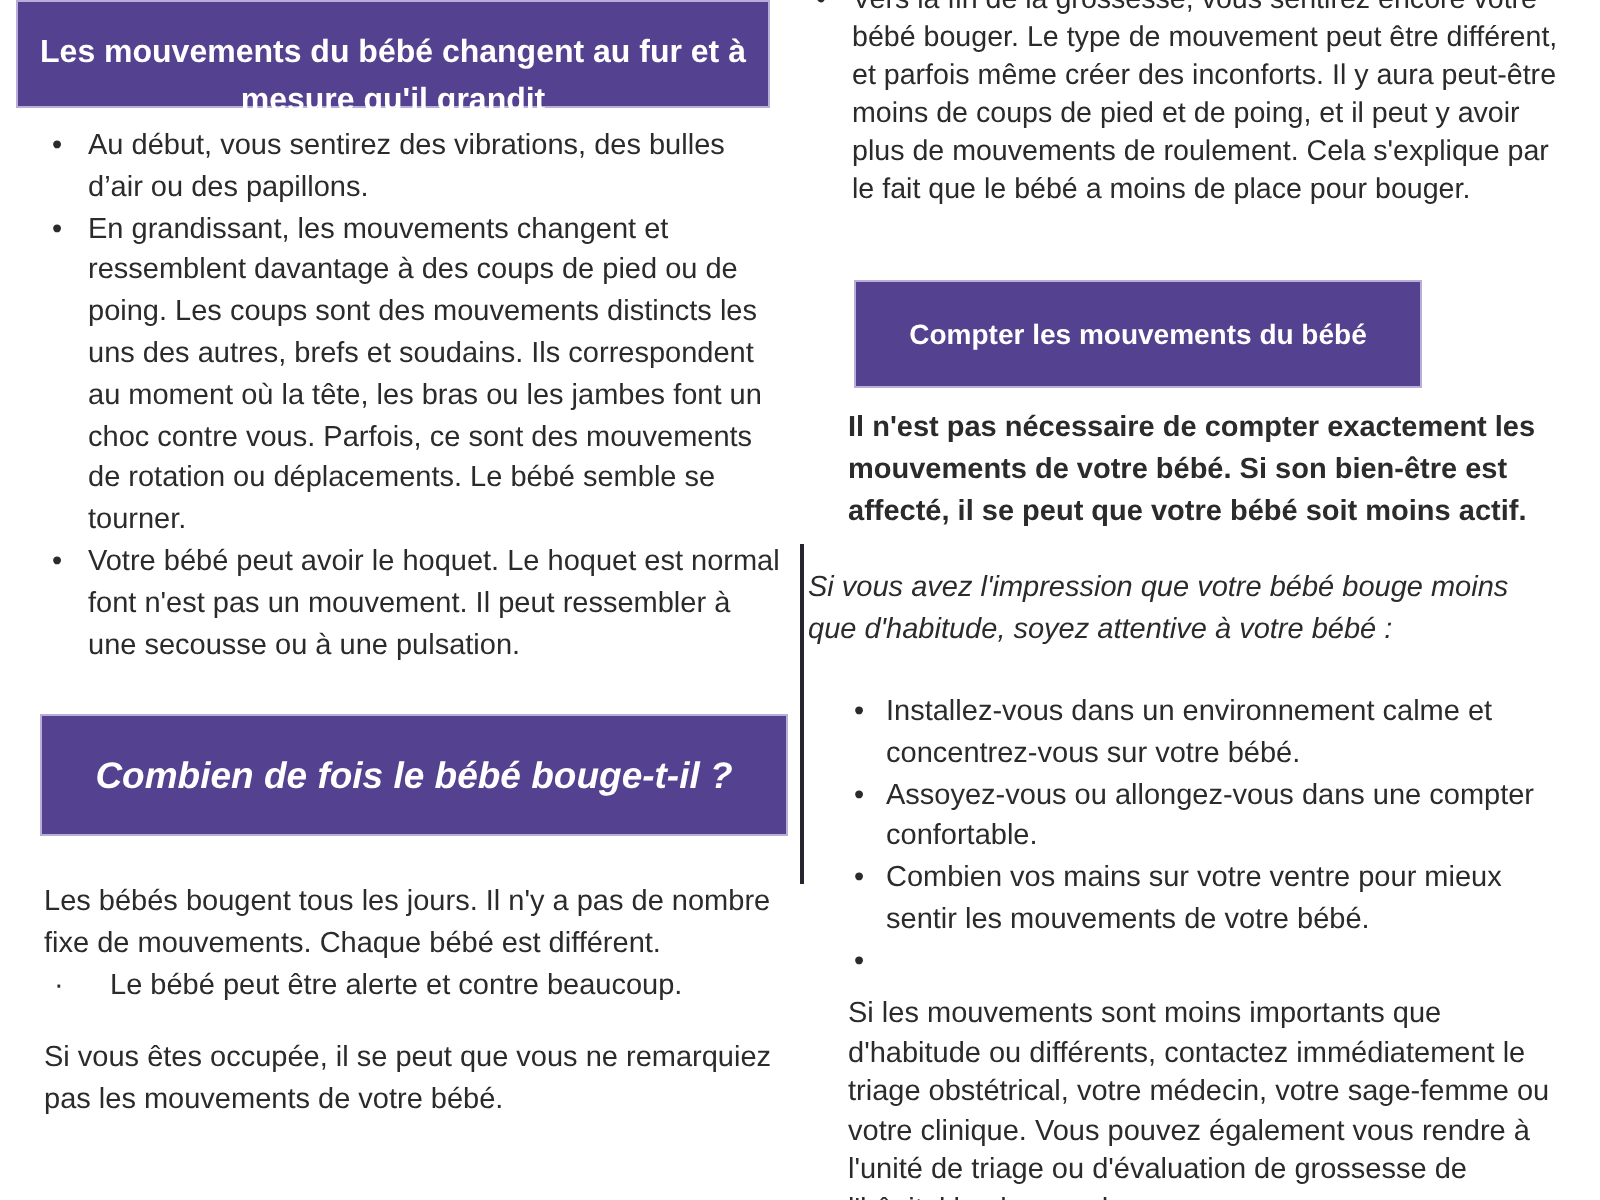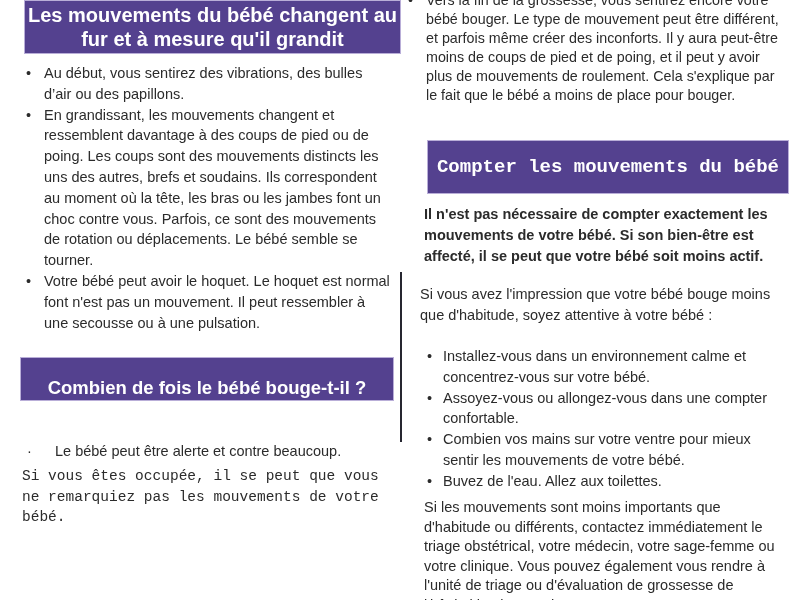--- a/index.html
+++ b/index.html
@@ -6,40 +6,40 @@
   body{
     width:800px;height:600px;overflow:hidden;position:relative;
     background:#ffffff;color:#2b2b2b;
     font-family:"Liberation Sans","DejaVu Sans",sans-serif;
   }
   .abs{position:absolute;box-sizing:border-box;}
   .banner{
     background:#54418f;color:#ffffff;font-weight:700;text-align:center;
     border:1px solid #b9aed8;box-sizing:border-box;
   }
-  #banner-growing{left:24px;top:0;width:377px;height:54px;
-    font-size:20px;line-height:24px;padding-top:2px;}
-  #banner-how-often{left:20px;top:357px;width:374px;height:44px;
-    font-size:18.5px;line-height:59px;}
-  #banner-counting{left:427px;top:140px;width:362px;height:54px;
-    font-size:19px;line-height:52px;font-family:Liberation Mono, monospace;}
+  #banner-growing{left:8px;top:0;width:377px;height:54px;
+    font-size:16px;line-height:24px;padding-top:14px;}
+  #banner-how-often{left:20px;top:357px;width:374px;height:61px;
+    font-size:18.5px;line-height:59px;font-style:italic;}
+  #banner-counting{left:427px;top:140px;width:284px;height:54px;
+    font-size:14px;line-height:52px;}
   .body-text{font-size:14.5px;line-height:20.8px;}
   .rtight{font-size:14.3px;line-height:18.9px;}
   .li{display:flex;align-items:flex-start;}
   .li .dot{flex:0 0 18px;padding-left:4px;}
   .ldots .dot{flex:0 0 16px;padding-left:3px;}
   #left-bullets{left:22px;top:63px;width:370px;}
   #top-right-bullet{left:404px;top:-9px;width:376px;}
   #left-bottom{left:22px;top:441px;width:370px;}
   #r-para-counting{left:424px;top:204px;width:356px;font-weight:bold;}
-  #r-para-less{left:420px;top:284px;width:356px;}
+  #r-para-less{left:404px;top:284px;width:356px;font-style:italic;}
   #r-bullets{left:424px;top:346px;width:356px;}
   #r-para-contact{left:424px;top:498px;width:358px;}
   .middot{display:inline-block;width:28px;padding-left:5px;}
-  .trunc{margin-top:4px;font-family:Liberation Mono, monospace;}
+  .trunc{margin-top:16px;}
   #divider-line{left:400px;top:272px;width:2px;height:170px;background:#262630;}
   p{margin:0;}
 </style>
 </head>
 <body>
 
 <div id="banner-growing" class="abs banner">
   <span>Les mouvements du bébé changent au fur et à mesure qu'il grandit</span>
 </div>
 
@@ -56,20 +56,21 @@
     <span class="dot">•</span>
     <span>Votre bébé peut avoir le hoquet. Le hoquet est normal font n'est pas un mouvement. Il peut ressembler à une secousse ou à une pulsation.</span>
   </div>
 </div>
 
 <div id="banner-how-often" class="abs banner">
   <span>Combien de fois le bébé bouge-t-il ?</span>
 </div>
 
 <div id="left-bottom" class="abs body-text">
+  <p>Les bébés bougent tous les jours. Il n'y a pas de nombre fixe de mouvements. Chaque bébé est différent.</p>
   <p><span class="middot">·</span><span>Le bébé peut être alerte et contre beaucoup.</span></p>
   <p class="trunc">Si vous êtes occupée, il se peut que vous ne remarquiez pas les mouvements de votre bébé.</p>
 </div>
 
 <div id="divider-line" class="abs"></div>
 
 <div id="top-right-bullet" class="abs rtight">
   <div class="li">
     <span class="dot">•</span>
     <span>Vers la fin de la grossesse, vous sentirez encore votre bébé bouger. Le type de mouvement peut être différent, et parfois même créer des inconforts. Il y aura peut-être moins de coups de pied et de poing, et il peut y avoir plus de mouvements de roulement. Cela s'explique par le fait que le bébé a moins de place pour bouger.</span>
@@ -92,17 +93,16 @@
   <div class="li ldots">
     <span class="dot">•</span>
     <span>Assoyez-vous ou allongez-vous dans une compter confortable.</span>
   </div>
   <div class="li ldots">
     <span class="dot">•</span>
     <span>Combien vos mains sur votre ventre pour mieux sentir les mouvements de votre bébé.</span>
   </div>
   <div class="li ldots">
     <span class="dot">•</span>
-    <span>Buvez de l'eau. Allez aux toilettes.</span>
   </div>
 </div>
 
 <p id="r-para-contact" class="abs body-text" style="line-height:19.5px;">Si les mouvements sont moins importants que d'habitude ou différents, contactez immédiatement le triage obstétrical, votre médecin, votre sage-femme ou votre clinique. Vous pouvez également vous rendre à l'unité de triage ou d'évaluation de grossesse de l'hôpital le plus proche.</p>
 
 </body></html>

